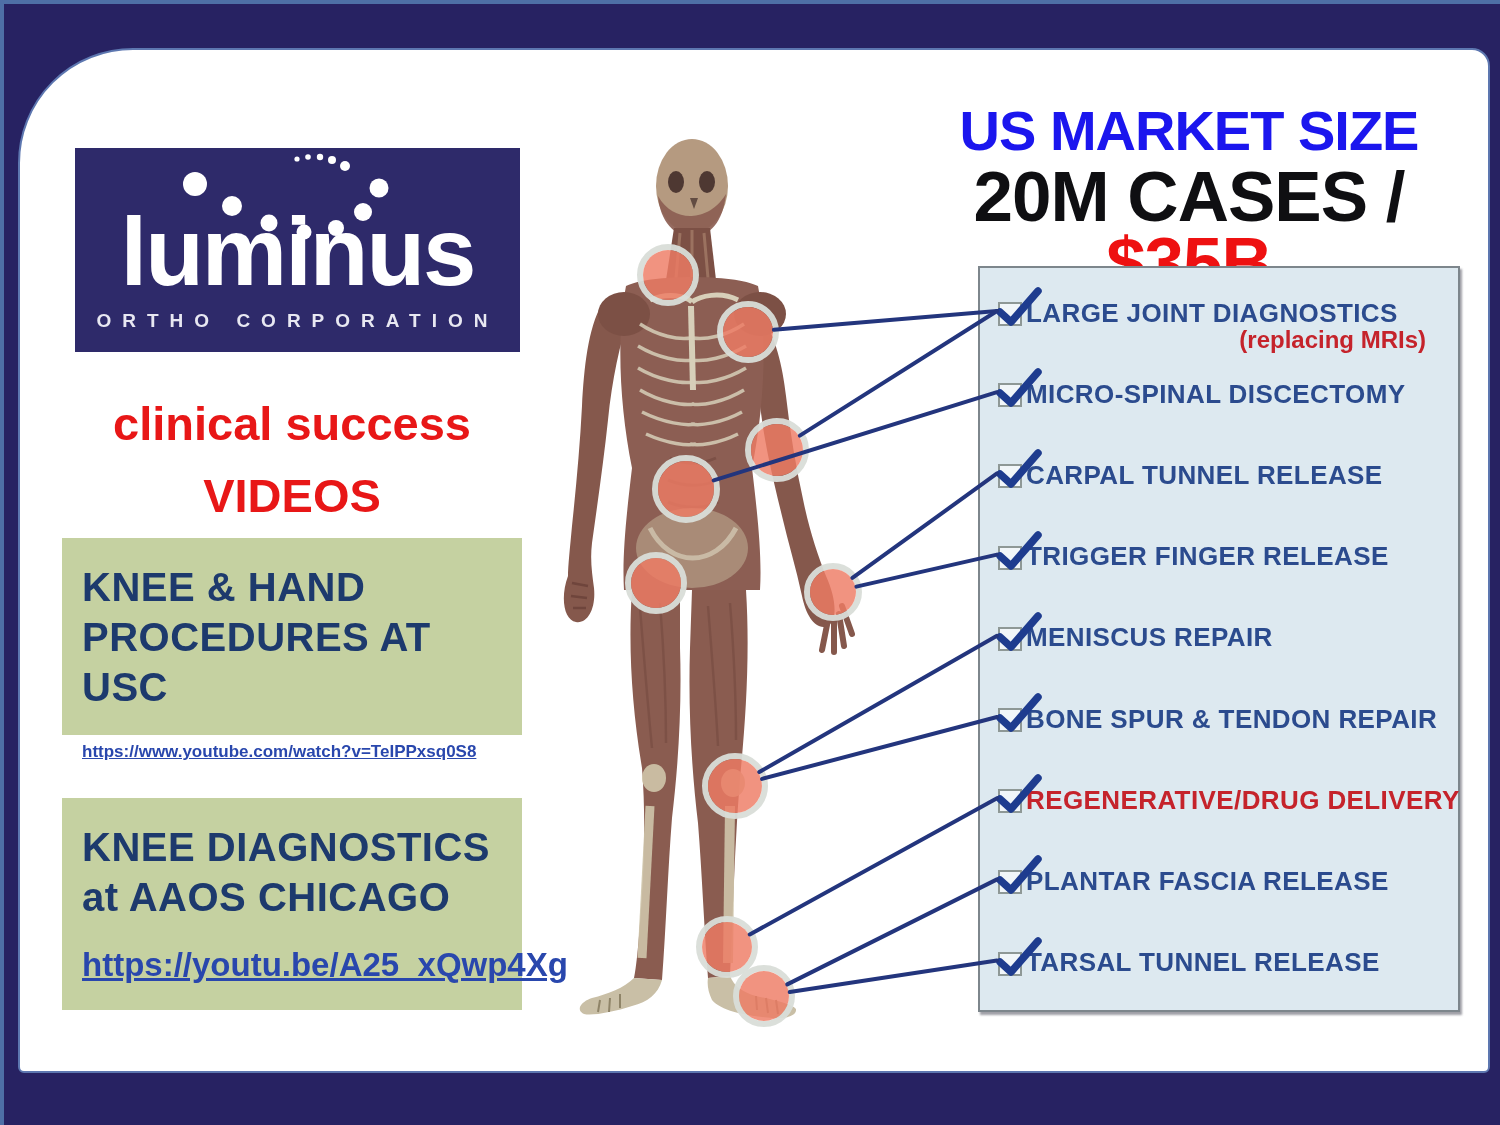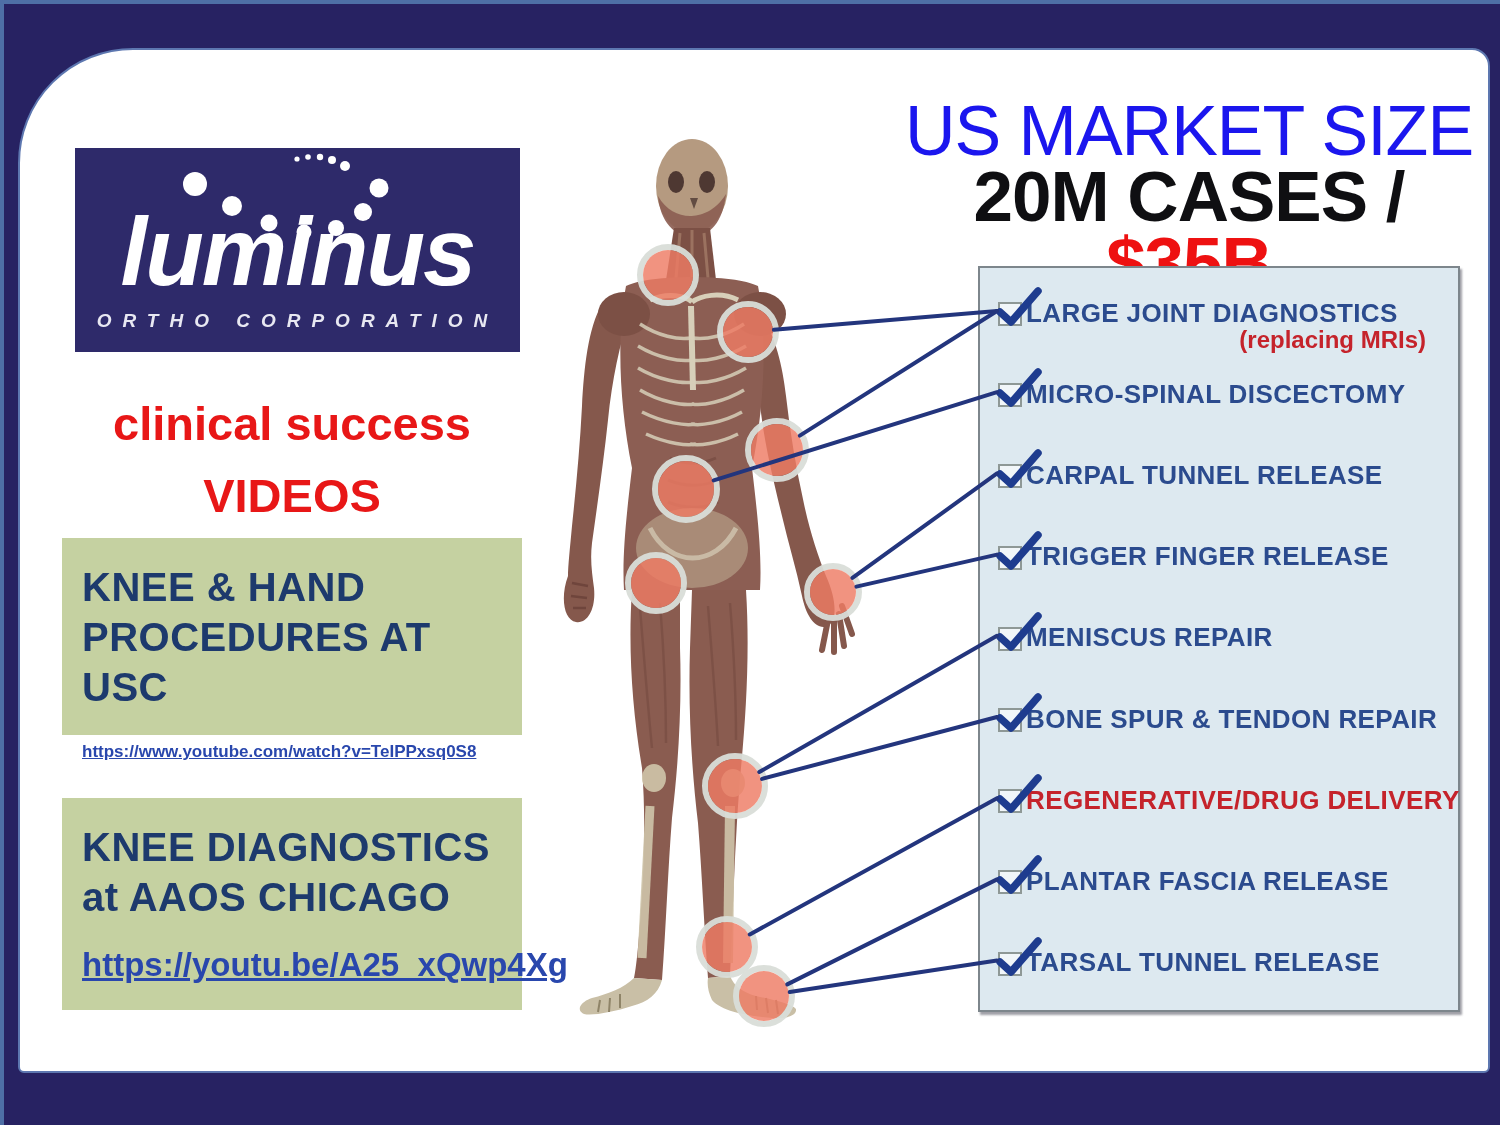--- a/index.html
+++ b/index.html
@@ -4,21 +4,21 @@
 <style>
   html,body{margin:0;padding:0;background:#1a1840;}
   .stage{position:relative;width:1500px;height:1125px;background:#272262;overflow:hidden;
          font-family:"Liberation Sans","DejaVu Sans",sans-serif;}
   .edge-top{position:absolute;left:0;top:0;width:1500px;height:4px;background:#4e6fa6;}
   .edge-left{position:absolute;left:0;top:0;width:4px;height:1125px;background:#4e6fa6;}
   .content{position:absolute;left:18px;top:48px;width:1472px;height:1025px;background:#ffffff;
            border:2px solid #5d77b0;border-radius:115px 18px 6px 6px;box-sizing:border-box;}
 
   
-  .logo{position:absolute;left:75px;top:148px;width:445px;height:204px;background:#2e2a6a;font-style:italic;}
+  .logo{position:absolute;left:75px;top:148px;width:445px;height:204px;background:#2e2a6a;}
   .logo-brand{position:absolute;left:0;top:56px;width:100%;text-align:center;color:#ffffff;
               font-size:96px;font-weight:bold;letter-spacing:-2px;line-height:96px;}
   .logo-sub{position:absolute;left:0;top:162px;width:100%;text-align:center;color:#e8e8f2;
             font-size:19px;font-weight:bold;letter-spacing:11px;}
   .logo-dots{position:absolute;left:0;top:0;width:445px;height:204px;}
 
   
   .clinical{position:absolute;left:42px;top:388px;width:500px;text-align:center;
             font-weight:bold;font-size:47px;line-height:72px;color:#e81717;}
 
@@ -26,21 +26,21 @@
   .vbox{position:absolute;left:62px;width:460px;background:#c5d1a1;box-sizing:border-box;padding:24px 20px 0 20px;}
   .vbox1{top:538px;height:197px;}
   .vbox2{top:798px;height:212px;}
   .vbox-title{color:#1d3a6d;font-weight:bold;font-size:40px;line-height:50px;letter-spacing:.5px;}
   .vbox-link{display:inline-block;color:#2947ad;text-decoration:underline;font-weight:bold;}
   .vbox1 .vbox-link{margin-top:30px;font-size:17px;}
   .vbox2 .vbox-link{margin-top:24px;font-size:33px;}
 
   
   .market{position:absolute;left:900px;top:98px;width:578px;text-align:center;}
-  .market-title{font-size:70px;font-weight:normal;letter-spacing:-1px;line-height:66px;}
+  .market-title{font-size:56px;font-weight:bold;letter-spacing:-1px;line-height:66px;}
   .market-line2{font-size:71px;font-weight:bold;letter-spacing:-1px;line-height:66px;color:#0f0f12;}
 
   
   .panel{position:absolute;left:978px;top:266px;width:482px;height:746px;background:#dde9f0;
          border:2px solid #7d868c;box-sizing:border-box;box-shadow:2px 3px 2px rgba(45,45,60,.45);}
   .check-item{position:absolute;left:16px;height:32px;display:flex;align-items:center;}
   .cbox-wrap{position:relative;width:30px;height:32px;flex:0 0 30px;}
   .cbox{position:absolute;left:2px;top:5px;width:24px;height:24px;border:2px solid #8e9896;
         background:rgba(255,255,255,.6);box-sizing:border-box;}
   .checkmark{position:absolute;left:-2px;top:-10px;width:48px;height:44px;overflow:visible;}

